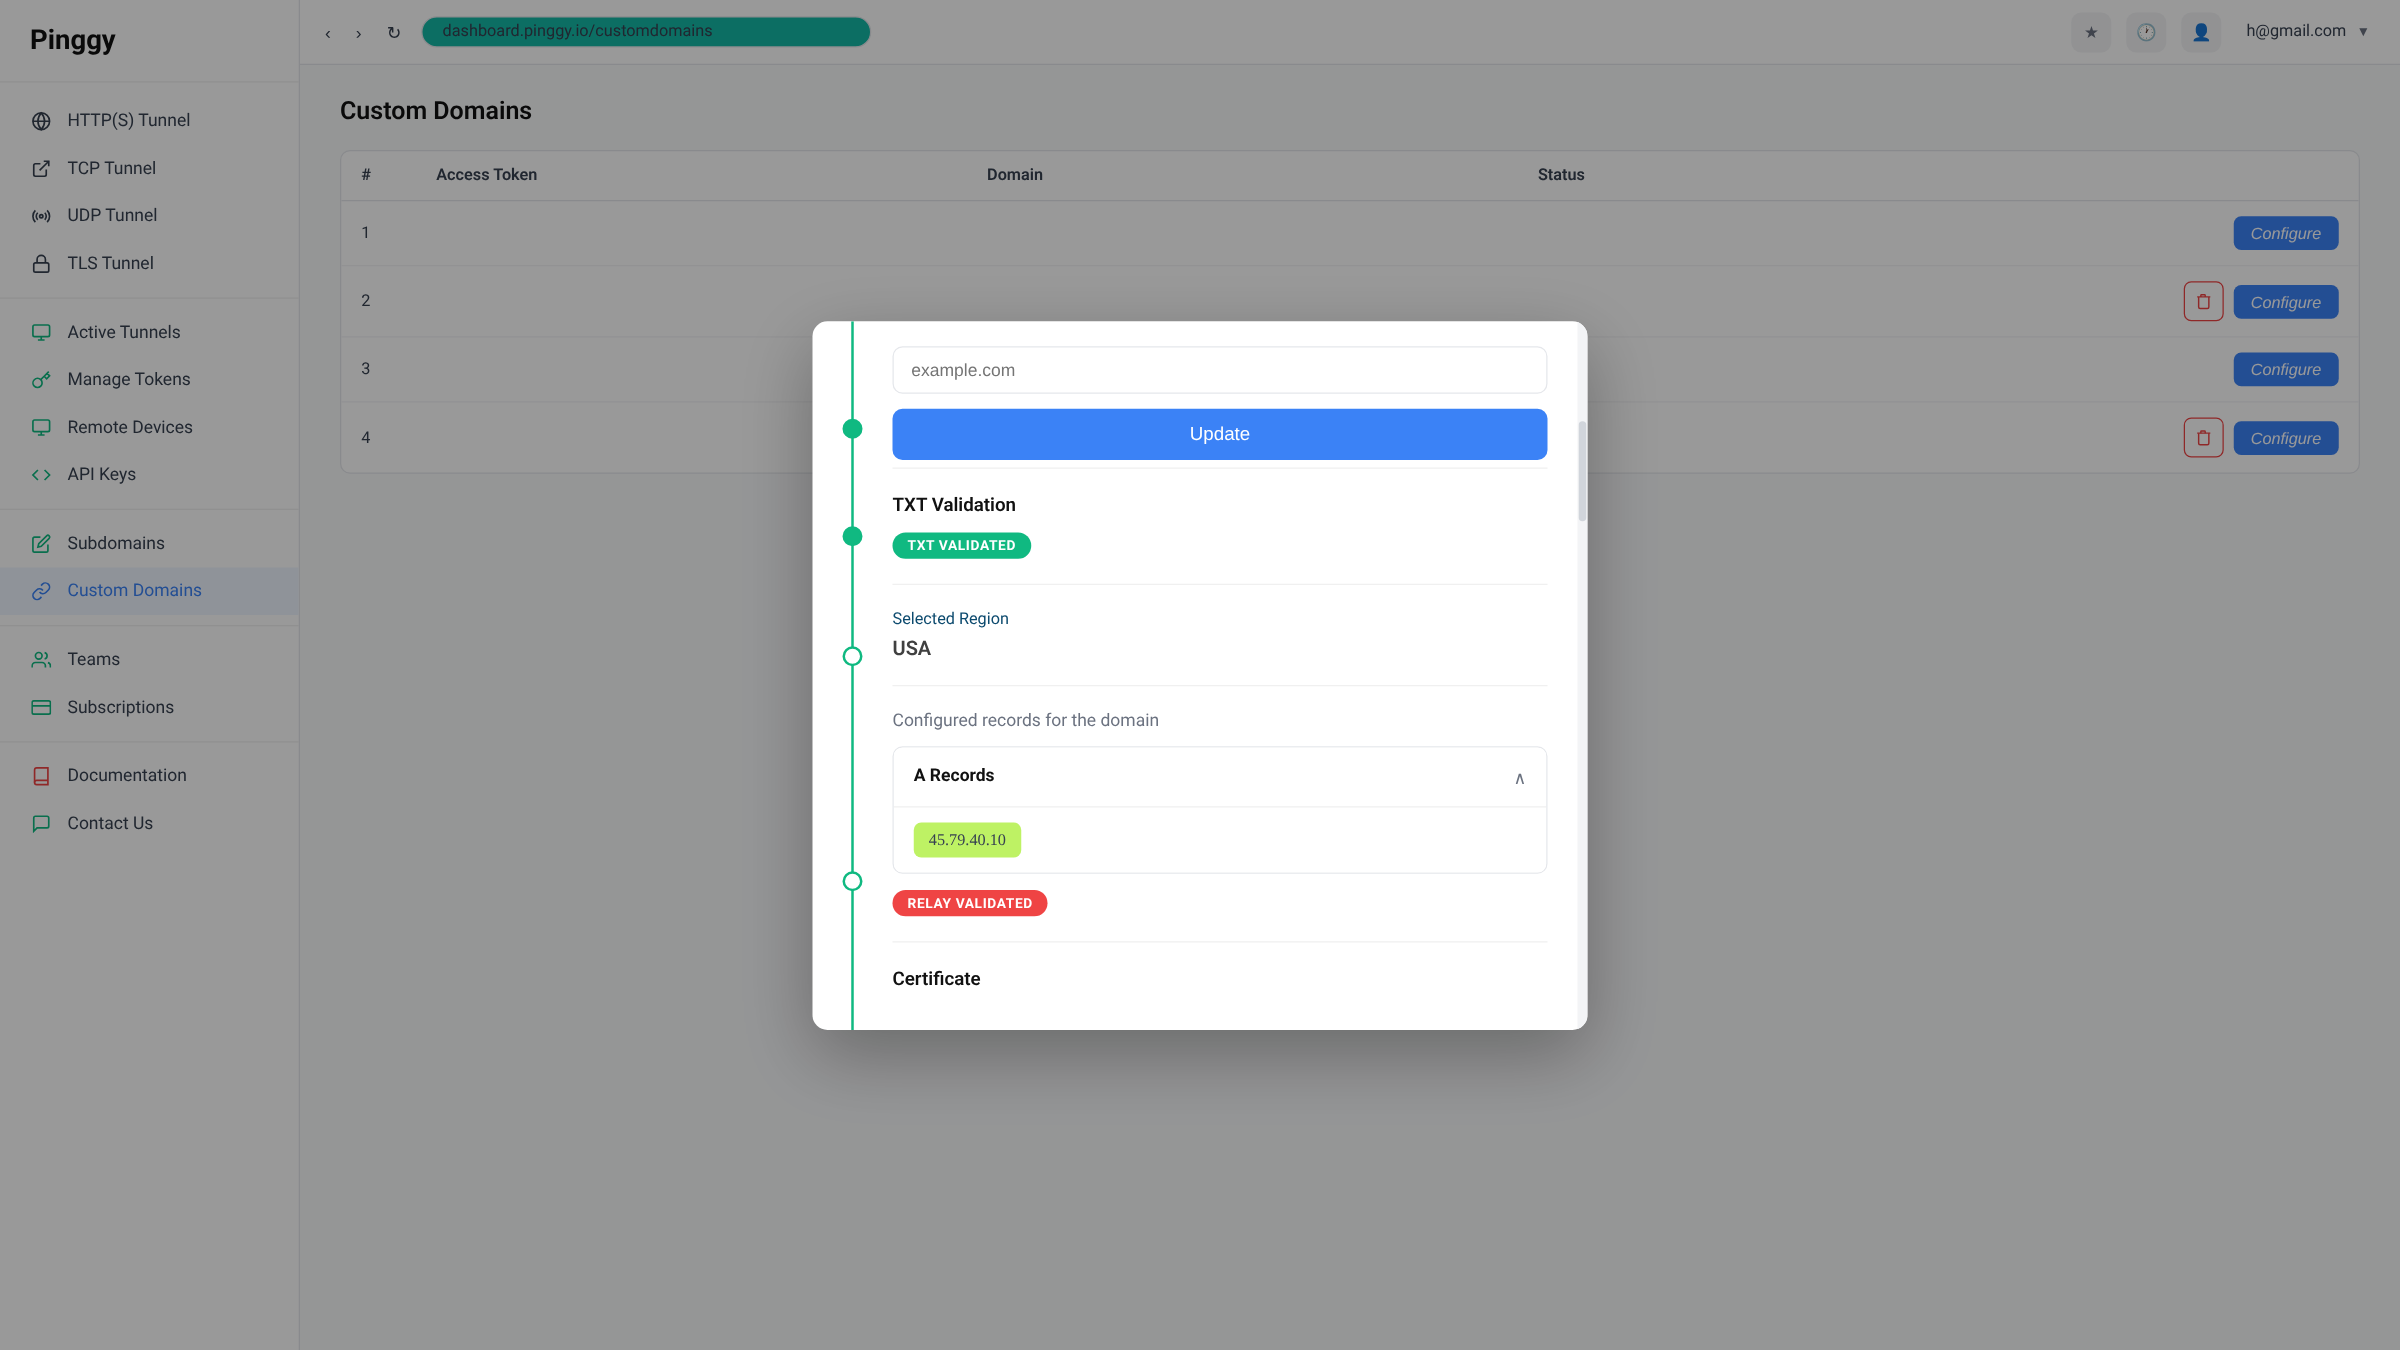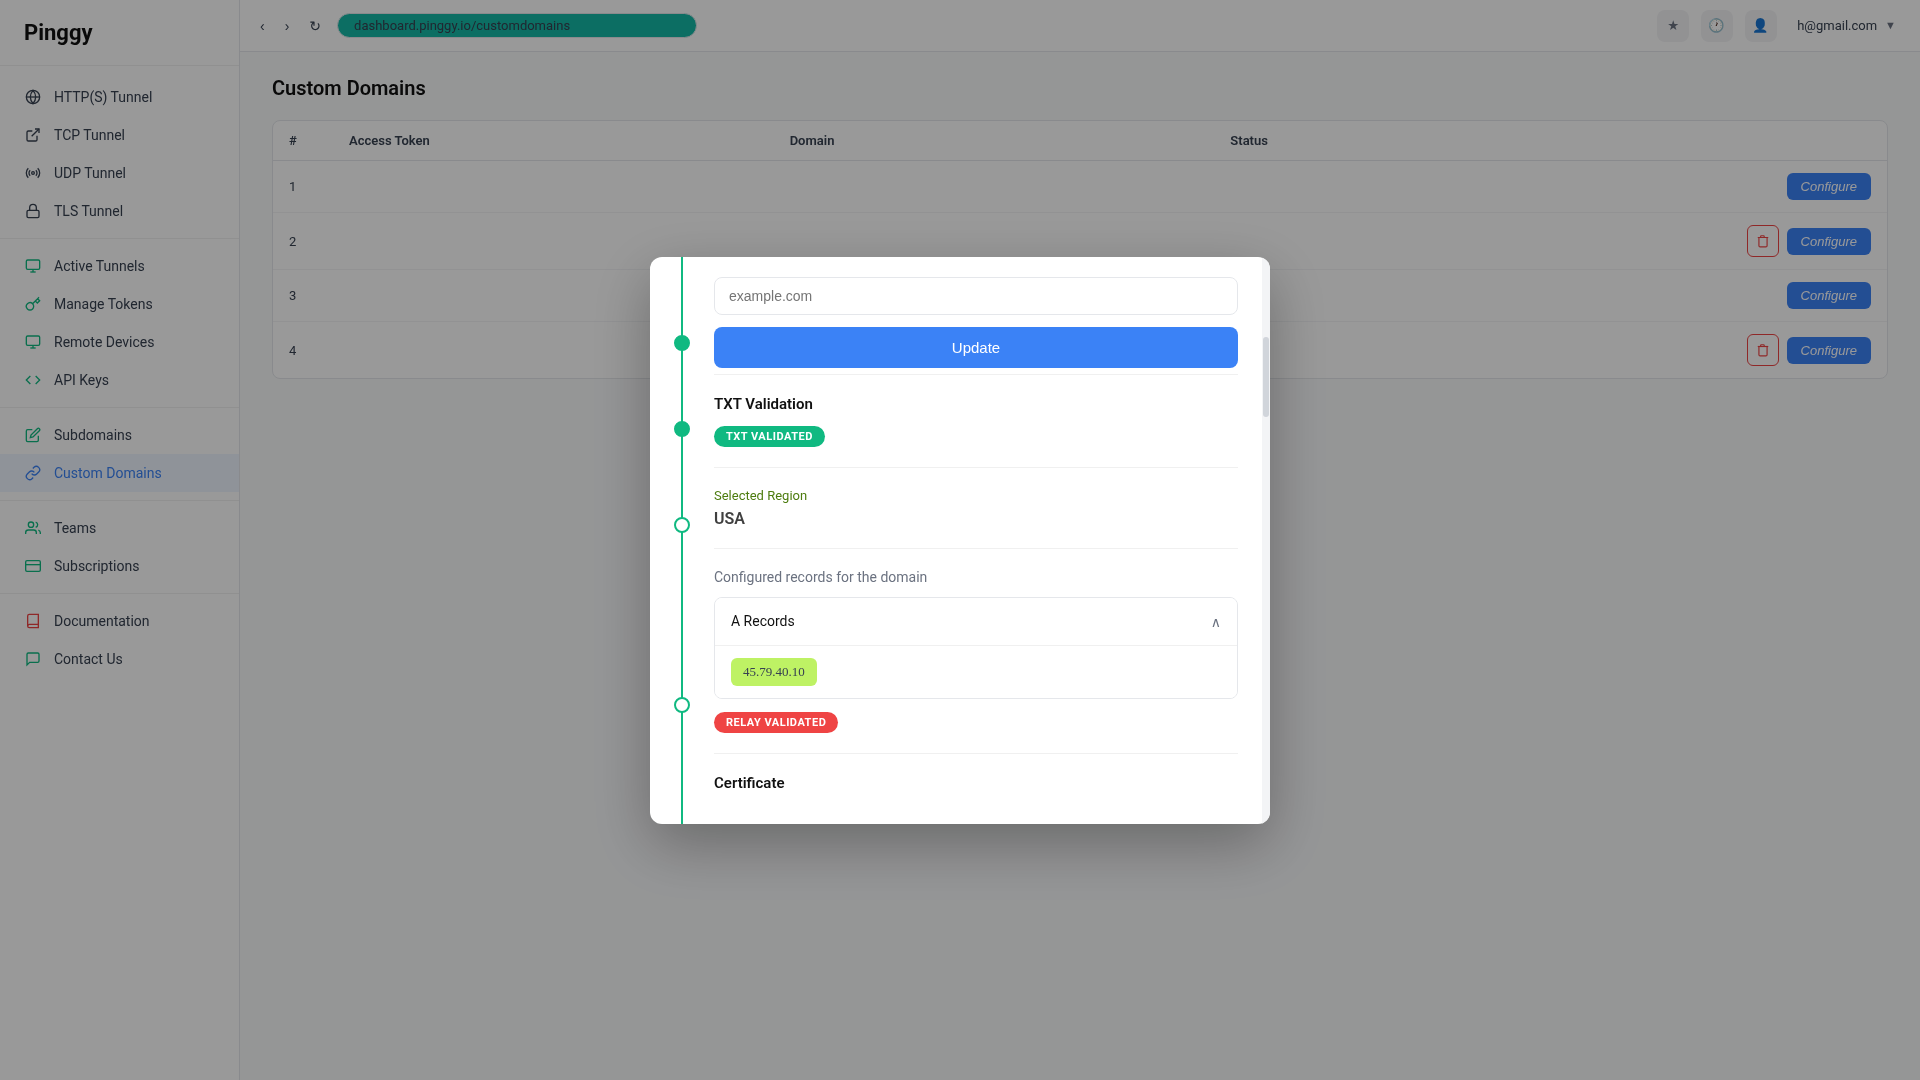--- a/index.html
+++ b/index.html
@@ -282,21 +282,21 @@
       background: #10b981;
       color: #fff;
       font-size: 11px;
       font-weight: 700;
       padding: 4px 12px;
       border-radius: 20px;
       letter-spacing: 0.5px;
     }
     .selected-region-label {
       font-size: 13px;
-      color: #4d7c0f;
+      color: #0c4a6e;
       margin-bottom: 6px;
     }
     .selected-region-value {
       font-size: 16px;
       font-weight: 600;
       color: #404040;
     }
     .records-title {
       font-size: 14px;
       color: #6b7280;
@@ -311,21 +311,21 @@
     .accordion-header {
       display: flex;
       align-items: center;
       justify-content: space-between;
       padding: 14px 16px;
       cursor: pointer;
       background: #fff;
     }
     .accordion-header-title {
       font-size: 14px;
-      font-weight: 400;
+      font-weight: 700;
       color: #111;
     }
     .accordion-body {
       padding: 12px 16px;
       background: #fff;
       border-top: 1px solid #f0f0f0;
     }
     .ip-badge {
       display: inline-block;
       background: #bef264;

